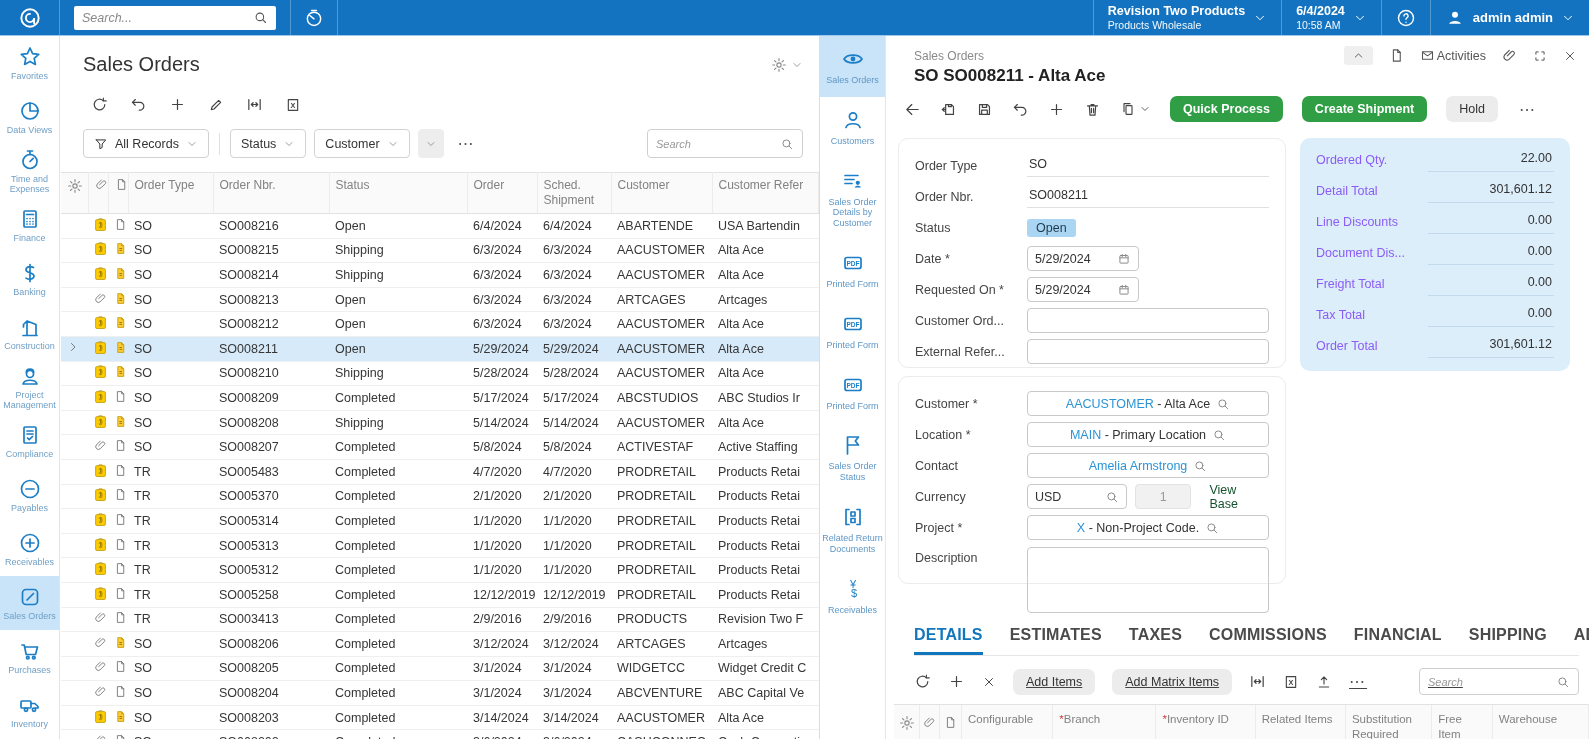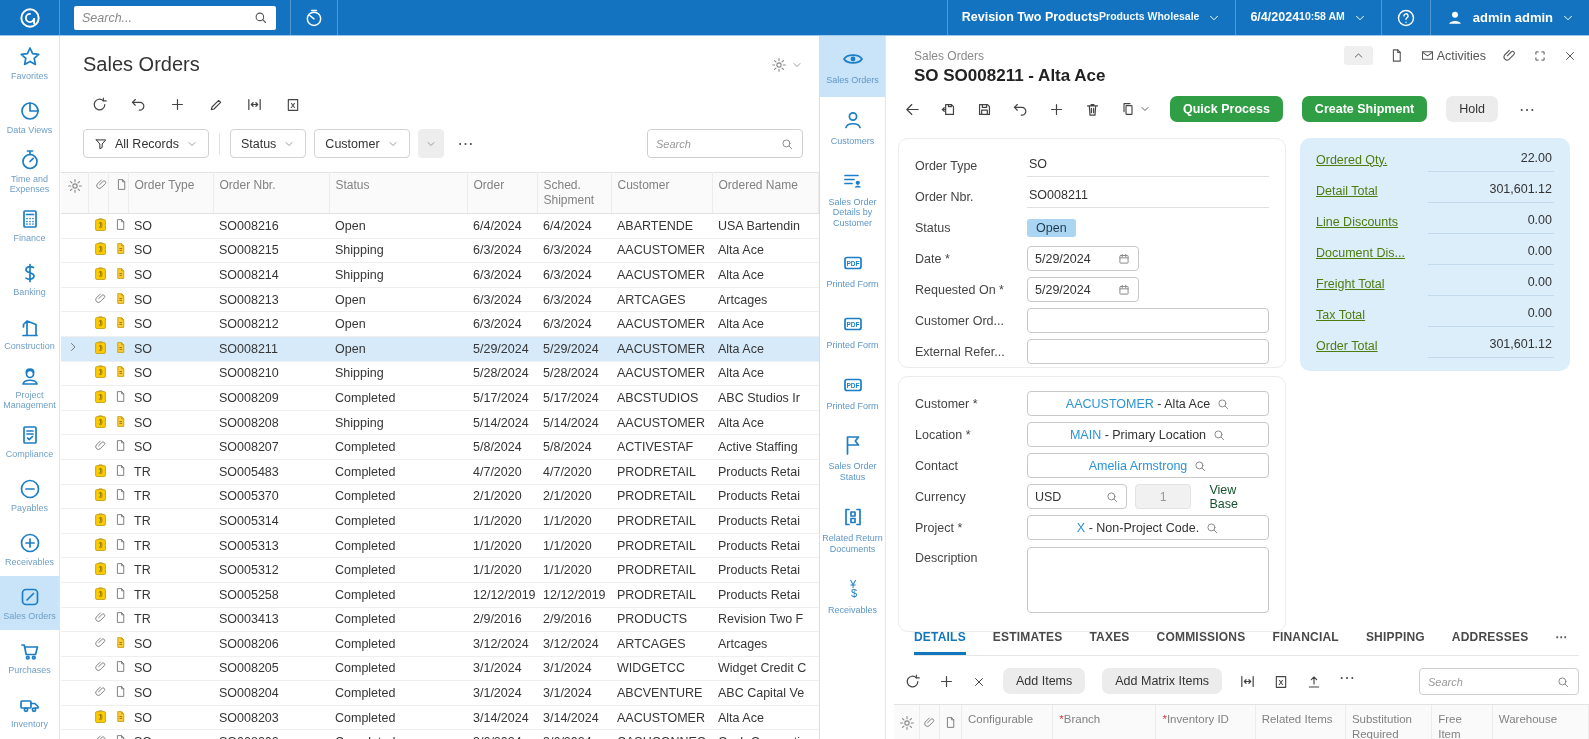--- a/index.html
+++ b/index.html
@@ -10,23 +10,23 @@
   
   .topbar { position:absolute; top:0; left:0; right:0; height:36px; background:#1373c0; display:flex; align-items:stretch; color:#fff; border-bottom:1px solid #9ec7e8; z-index:10; }
   .tb-logo { width:60px; display:flex; align-items:center; justify-content:center; border-right:1px solid rgba(255,255,255,.28); }
   .tb-search { display:flex; align-items:center; padding:0 14px; }
   .tb-search .box { width:202px; height:24px; background:#fff; border-radius:2px; display:flex; align-items:center; padding:0 8px; }
   .tb-search input { border:none; outline:none; flex:1; font-size:12.5px; font-family:inherit; color:#333; }
   .tb-search input::placeholder { color:#888; font-style:italic; }
   .tb-timer { width:48px; display:flex; align-items:center; justify-content:center; border-left:1px solid rgba(255,255,255,.28); border-right:1px solid rgba(255,255,255,.28); }
   .tb-spacer { flex:1; }
   .tb-sec { display:flex; align-items:center; gap:8px; padding:0 14px; border-left:1px solid rgba(255,255,255,.28); cursor:pointer; }
-  .tb-2l { display:flex; flex-direction:row; line-height:1.15;justify-content:flex-end; }
+  .tb-2l { display:flex; flex-direction:column; line-height:1.15;justify-content:flex-end; }
   .tb-2l .l1 { font-size:12.5px; font-weight:bold; }
-  .tb-2l .l2 { font-size:10.5px; font-weight:bold; opacity:.95; }
+  .tb-2l .l2 { font-size:10.5px; font-weight:normal; opacity:.95; }
   .tb-user { font-size:13px; font-weight:bold; }
 
   
   .sidebar { position:absolute; top:36px; left:0; width:60px; bottom:0; background:#fff; border-right:1px solid #e3e3e3; overflow:hidden; z-index:5; }
   .side-item { height:54px; display:flex; flex-direction:column; align-items:center; justify-content:center; color:#1b7ec6; cursor:pointer; }
   .side-item.active { background:#c9e4f8; }
   .side-item .lbl { font-size:9px; color:#6f9fc6; text-align:center; line-height:1.15; margin-top:2px; padding:0 2px; }
 
   
   .list-pane { position:absolute; top:36px; left:61px; width:758px; bottom:0; overflow:hidden; background:#fff; }
@@ -68,49 +68,49 @@
   .hbtn { cursor:pointer; display:inline-flex; align-items:center; gap:2px; color:#555; font-size:12.5px; }
   .hbtn.boxed { background:#efefef; border-radius:3px; padding:3px 8px; }
   .p-toolbar { position:absolute; top:60px; left:18px; right:0; display:flex; align-items:center; gap:19px; color:#444; }
   .btn { height:26px; border-radius:7px; padding:0 13px; font-size:12.5px; font-weight:bold; display:inline-flex; align-items:center; cursor:pointer; border:none; font-family:inherit; }
   .btn.green { background:#2f9e44; color:#fff; }
   .btn.gray  { background:#ececec; color:#333; font-weight:normal; }
   .withchev { display:inline-flex; align-items:center; gap:3px; }
 
   .fgroup { position:absolute; left:12px; width:388px; border:1px solid #ececec; border-radius:10px; padding:11px 16px; }
   .fgroup.g1 { top:102px; height:230px; }
-  .fgroup.g2 { top:340px; height:256px; }
+  .fgroup.g2 { top:340px; height:208px; }
   .frow { display:flex; align-items:center; height:31px; font-size:12.5px; }
   .frow .flabel { width:112px; color:#454545; flex:0 0 auto; }
   .ro-val { flex:1; border-bottom:1px solid #e0e0e0; padding:3px 2px 5px; color:#333; }
   .pill { background:#abd6f3; border-radius:3px; padding:2px 9px; color:#1e3a4f; display:inline-block; }
   .inp { border:1px solid #c9c9c9; border-radius:4px; height:25px; display:flex; align-items:center; padding:0 7px; background:#fff; font-size:12.5px; color:#333; }
   .inp.w-date { width:112px; justify-content:space-between; }
   .inp.w-full { flex:1; }
   .lk { flex:1; justify-content:center; }
   .lk .val { white-space:pre; overflow:hidden; }
   .inp .mag { color:#8a8a8a; margin-left:6px; }
   .rate { width:62px; background:#f1f1f1; border-color:#e3e3e3; color:#9a9a9a; justify-content:center; margin-left:8px; }
   .viewbase { margin-left:10px; font-size:12.5px; color:#14532d; cursor:pointer; padding:4px 8px; }
   .ta { flex:1; height:66px; border:1px solid #c9c9c9; border-radius:4px; resize:none; background:
         linear-gradient(135deg, transparent 0 94%, #b5b5b5 94% 96%, transparent 96% 98%, #b5b5b5 98%) bottom right/10px 10px no-repeat; }
   .frow.top { align-items:flex-start; }
   .frow.top .flabel { padding-top:4px; }
 
   .totals { position:absolute; top:102px; left:414px; width:270px; background:#ddeefb; border-radius:10px; padding:6px 16px 10px; }
   .trow { display:flex; align-items:center; height:31px; font-size:12.5px; }
-  .trow .tl { color:#4d7c0f; flex:0 0 112px; white-space:nowrap; overflow:hidden;text-decoration:underline; }
+  .trow .tl { color:#8b5cf6; flex:0 0 112px; white-space:nowrap; overflow:hidden; }
   .trow .tv { flex:1; text-align:right; border-bottom:1px solid #c3daed; padding:4px 2px 6px; color:#333; }
 
   .ptabs { position:absolute; top:590px; left:28px; right:10px; display:flex; align-items:flex-end; gap:27px; border-bottom:1px solid #e6e6e6; height:30px; }
-  .ptab { font-size:12px; font-weight:bold; color:#4a4a4a; letter-spacing:.2px; padding-bottom:8px; cursor:pointer; border-bottom:3px solid transparent; white-space:nowrap; }
+  .ptab { font-size:16px; font-weight:bold; color:#4a4a4a; letter-spacing:.2px; padding-bottom:8px; cursor:pointer; border-bottom:3px solid transparent; white-space:nowrap; }
   .ptab.active { color:#1276bd; border-bottom-color:#1276bd; }
   .ptab.more { color:#555; }
 
-  .g-toolbar { position:absolute; top:632px; left:18px; right:10px; display:flex; gap:17px; color:#444; }
+  .g-toolbar { position:absolute; top:632px; left:28px; right:10px; display:flex; align-items:center; gap:17px; color:#444;text-decoration:underline; }
   .g-search { margin-left:auto; border:1px solid #cfcfcf; border-radius:4px; height:27px; width:160px; display:flex; align-items:center; padding:0 8px; }
   .g-head { position:absolute; top:668px; left:8px; right:0; bottom:0; display:flex; align-items:stretch; font-size:11.5px; color:#828282; border-top:1px solid #e2e2e2; background:#fafafa; overflow:hidden; }
   .g-col { border-right:1px solid #ececec; padding:7px 6px; line-height:1.3; }
   .g-col .req { color:#d23b3b; }
   .g-col.icon-col { display:flex; justify-content:center; padding-top:8px; color:#8a8a8a; }
 </style>
 </head>
 <body>
 
 <div class="topbar">
@@ -450,21 +450,21 @@
                 <path d="M7 3h7l4 4v14H7z"></path>
                 <path d="M14 3v4h4"></path>
               </svg>
             </span></th>
           <th>Order Type</th>
           <th>Order Nbr.</th>
           <th>Status</th>
           <th>Order</th>
           <th>Sched. Shipment</th>
           <th>Customer</th>
-          <th>Ordered Name</th>
+          <th>Customer Refer</th>
         </tr>
       </thead>
     <tbody id="tbody">
         <tr>
           <td></td>
           <td><span class="ico">
               <svg width="13" height="15" viewBox="0 0 24 26">
                 <rect x="3" y="4" width="18" height="20" rx="2" fill="#fc0" stroke="#c09b10" stroke-width="1.6"></rect>
                 <path d="M9 4V2.5h6V4" fill="none" stroke="#c09b10" stroke-width="1.6"></path>
                 <path d="M12 9v8M9.5 11.5a2.5 2.5 0 0 1 5 0v5a2.5 2.5 0 0 1-5 0" fill="none" stroke="#8a7000" stroke-width="1.6"></path>

